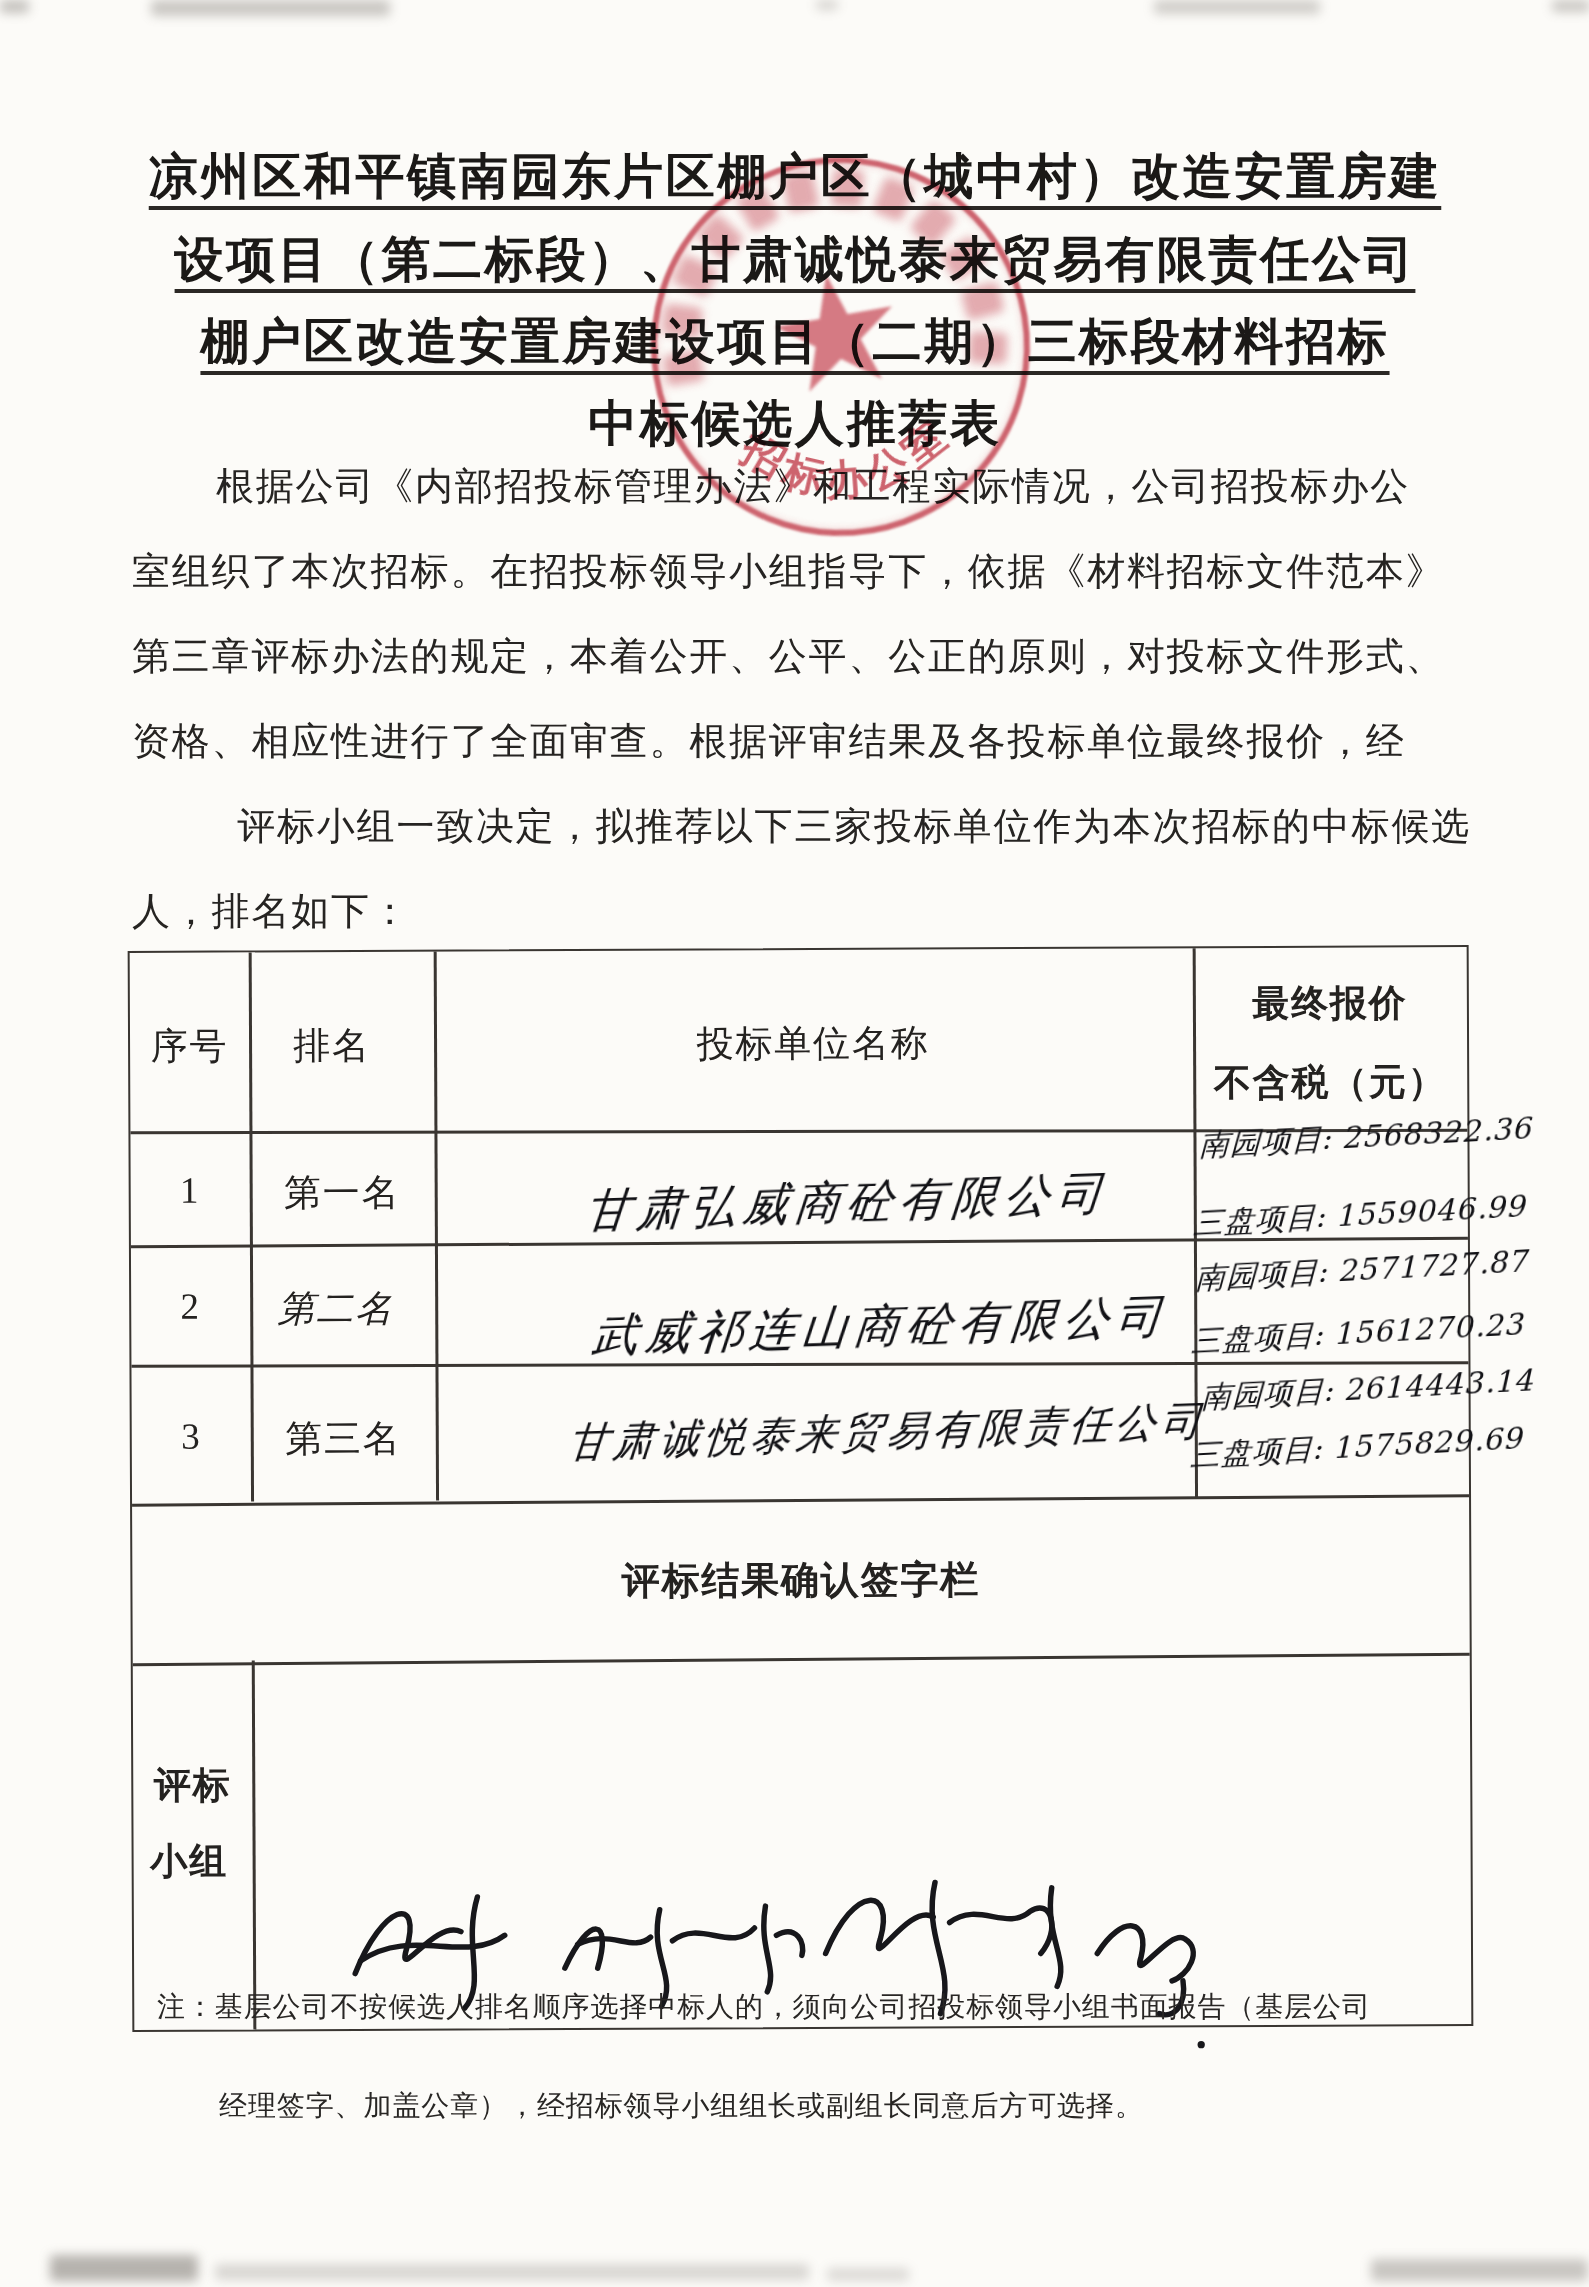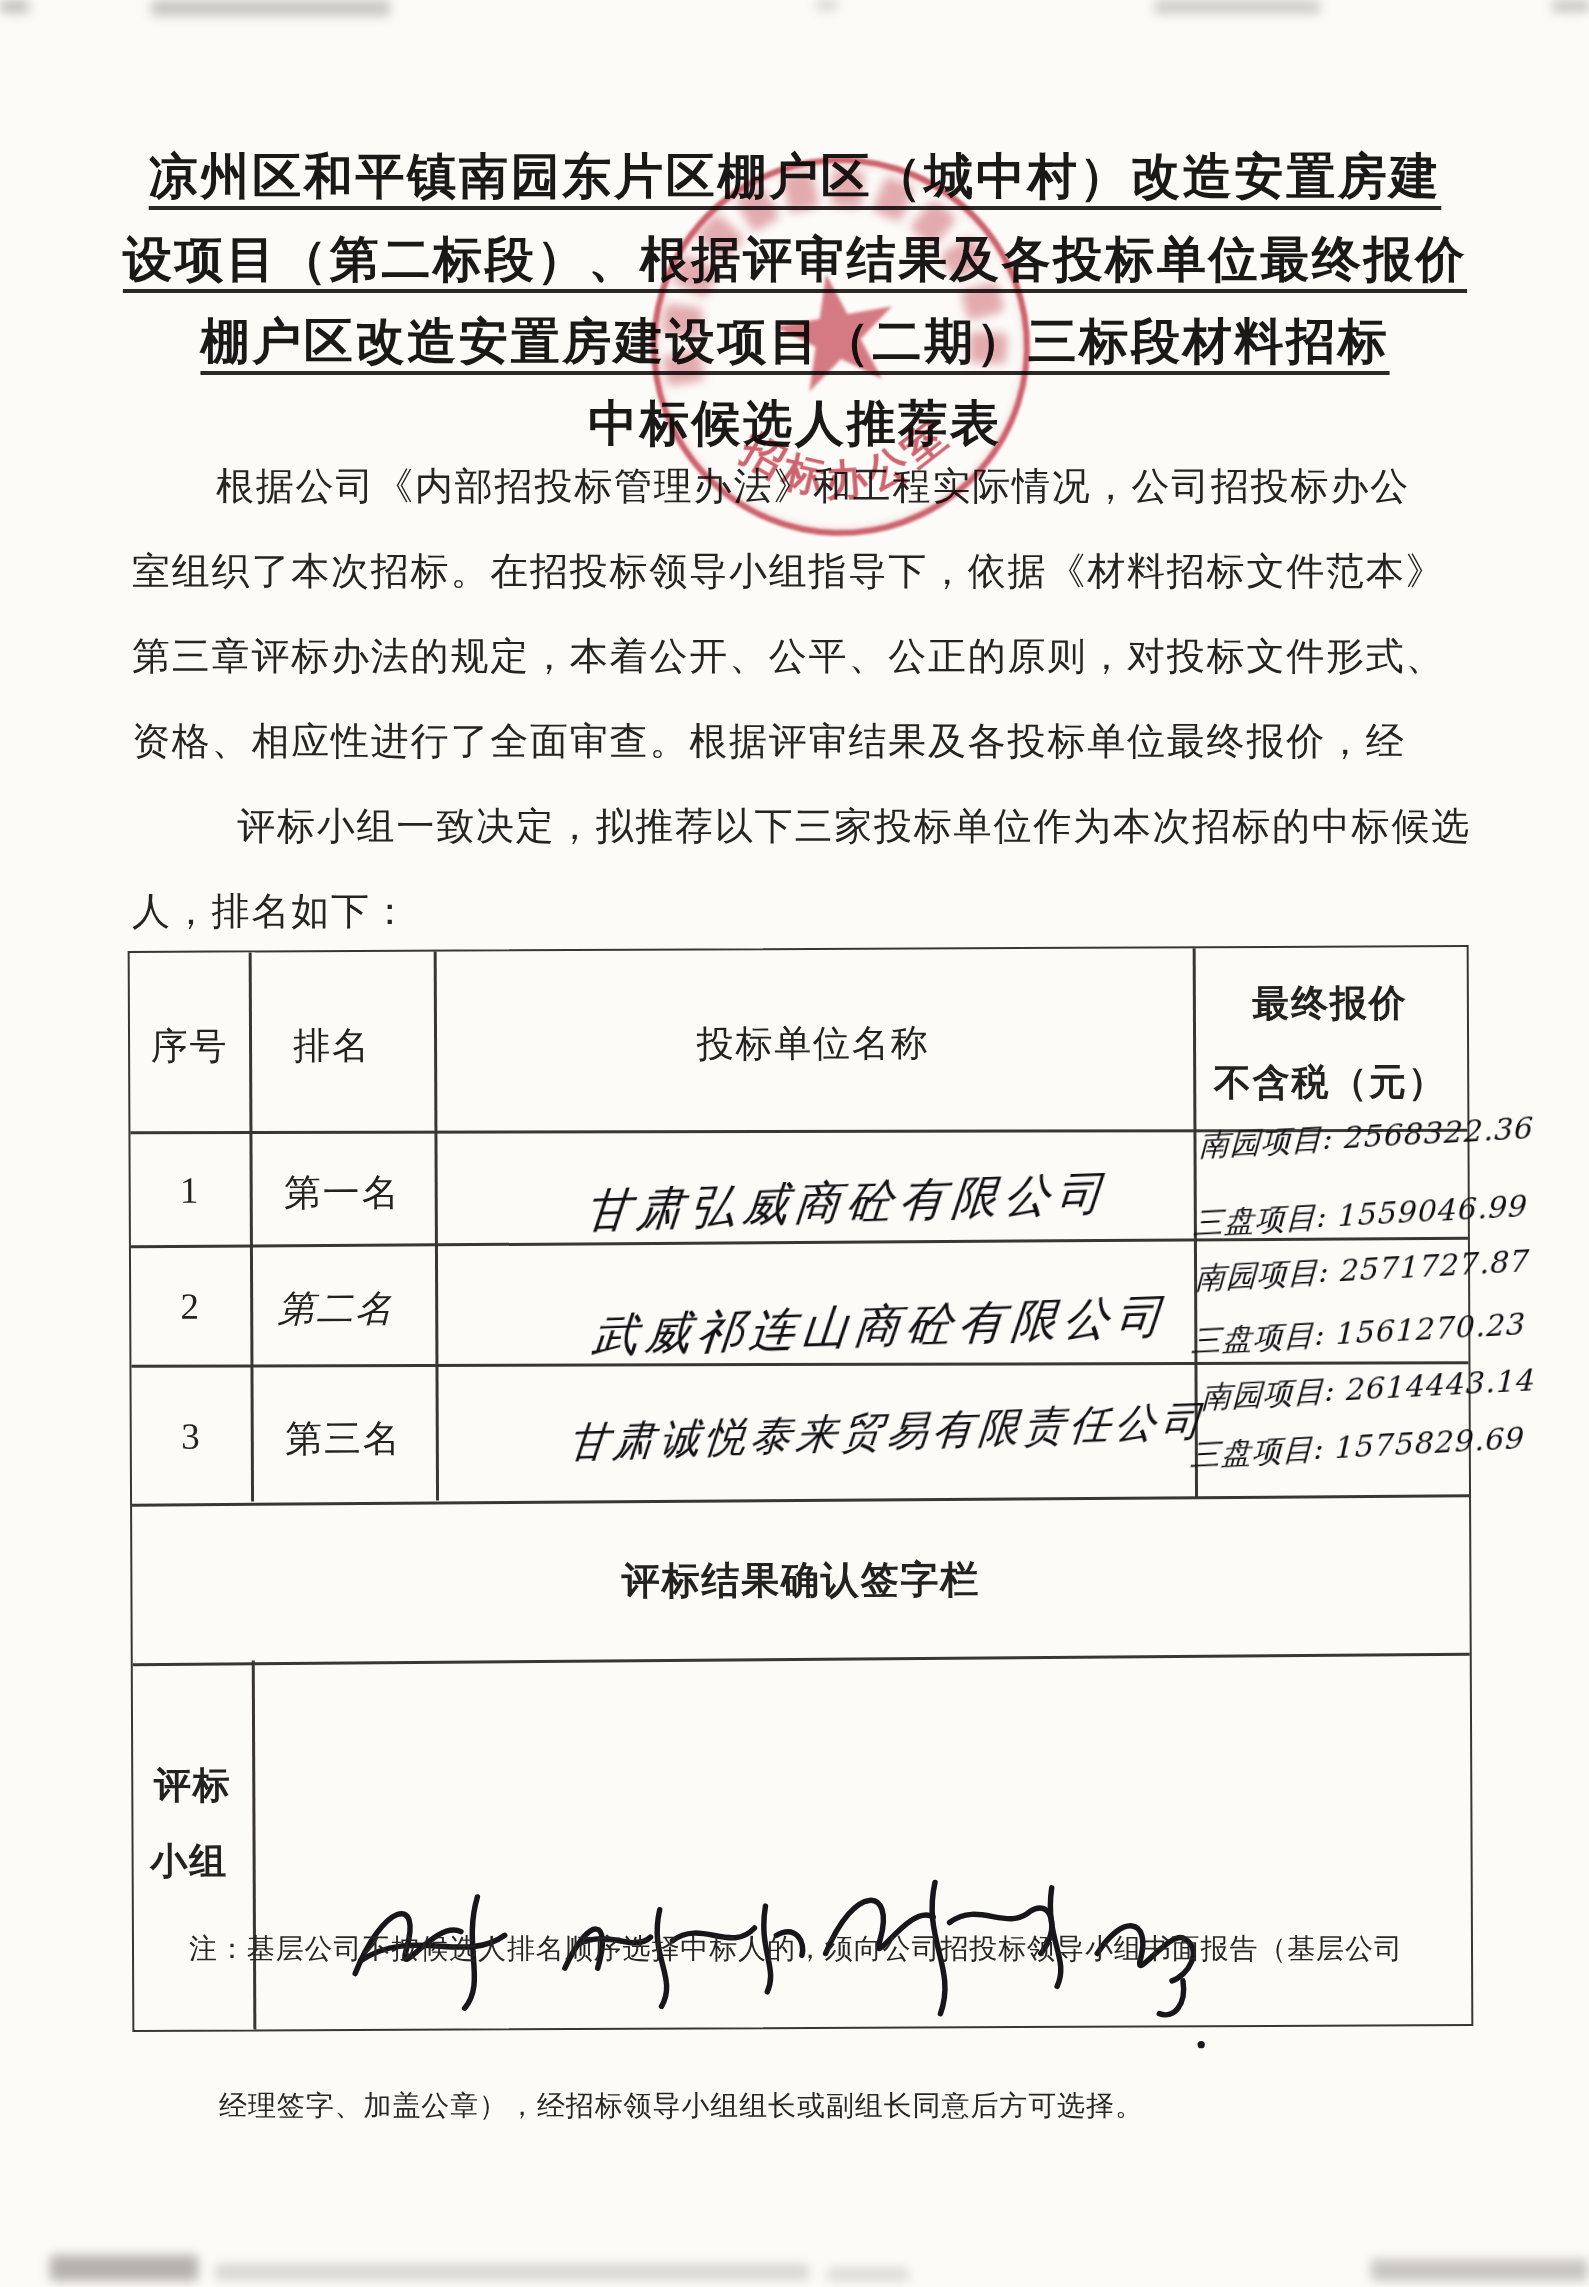--- a/index.html
+++ b/index.html
@@ -52,21 +52,21 @@
 
 <div class="page">
 
   <div class="smudge" style="left:0;top:0;width:29px;height:12.8px;opacity:.45;"></div>
   <div class="smudge" style="left:151px;top:0;width:239px;height:15.5px;opacity:.40;"></div>
   <div class="smudge" style="left:816px;top:0;width:22px;height:10px;opacity:.30;"></div>
   <div class="smudge" style="left:1154px;top:0;width:166px;height:13.7px;opacity:.35;"></div>
   <div class="smudge" style="left:1552px;top:0;width:38px;height:12px;opacity:.40;"></div>
 
   <div class="title-line u" style="top:144px;">凉州区和平镇南园东片区棚户区（城中村）改造安置房建</div>
-  <div class="title-line u" style="top:227px;">设项目（第二标段）、根据评审结果及各投标单位最终报价</div>
+  <div class="title-line u" style="top:227px;">设项目（第二标段）、甘肃诚悦泰来贸易有限责任公司</div>
   <div class="title-line u" style="top:309px;">棚户区改造安置房建设项目（二期）三标段材料招标</div>
   <div class="title-line" style="top:391px;">中标候选人推荐表</div>
 
   <div class="para-line" style="top:461px;padding-left:84px;">根据公司《内部招投标管理办法》和工程实际情况，公司招投标办公</div>
   <div class="para-line" style="top:546px;">室组织了本次招标。在招投标领导小组指导下，依据《材料招标文件范本》</div>
   <div class="para-line" style="top:631px;">第三章评标办法的规定，本着公开、公平、公正的原则，对投标文件形式、</div>
   <div class="para-line" style="top:716px;">资格、相应性进行了全面审查。根据评审结果及各投标单位最终报价，经</div>
   <div class="para-line" style="top:801px;text-align:right;">评标小组一致决定，拟推荐以下三家投标单位作为本次招标的中标候选</div>
   <div class="para-line" style="top:886px;">人，排名如下：</div>
 
@@ -157,21 +157,21 @@
       <path d="M660,62 C692,38 722,72 748,50 C772,34 782,70 760,96"></path>
       <path d="M772,24 C764,80 792,102 778,132"></path>
     </g>
     <g>
       <path d="M822,96 C850,52 880,58 870,100 C860,132 902,68 918,80 C938,92 922,120 904,126"></path>
       <path d="M916,126 C920,152 906,168 890,162"></path>
       <circle cx="936" cy="196" r="4" fill="#17171b" stroke="none"></circle>
     </g>
   </svg>
 
-  <div class="note-line" style="left:157px;top:1930px;margin-left:32px;">注：基层公司不按候选人排名顺序选择中标人的，须向公司招投标领导小组书面报告（基层公司</div>
+  <div class="note-line" style="left:157px;top:1988px;">注：基层公司不按候选人排名顺序选择中标人的，须向公司招投标领导小组书面报告（基层公司</div>
   <div class="note-line" style="left:219px;top:2087px;text-align:center;">经理签字、加盖公章），经招标领导小组组长或副组长同意后方可选择。</div>
 
   <div class="smudge" style="left:50px;top:2255px;width:148px;height:25.6px;opacity:.55;"></div>
   <div class="smudge" style="left:215px;top:2264px;width:594px;height:16.4px;opacity:.28;"></div>
   <div class="smudge" style="left:827px;top:2268px;width:82px;height:12.8px;opacity:.25;"></div>
   <div class="smudge" style="left:1371px;top:2259px;width:217px;height:22px;opacity:.40;"></div>
 
 </div>
 
 

